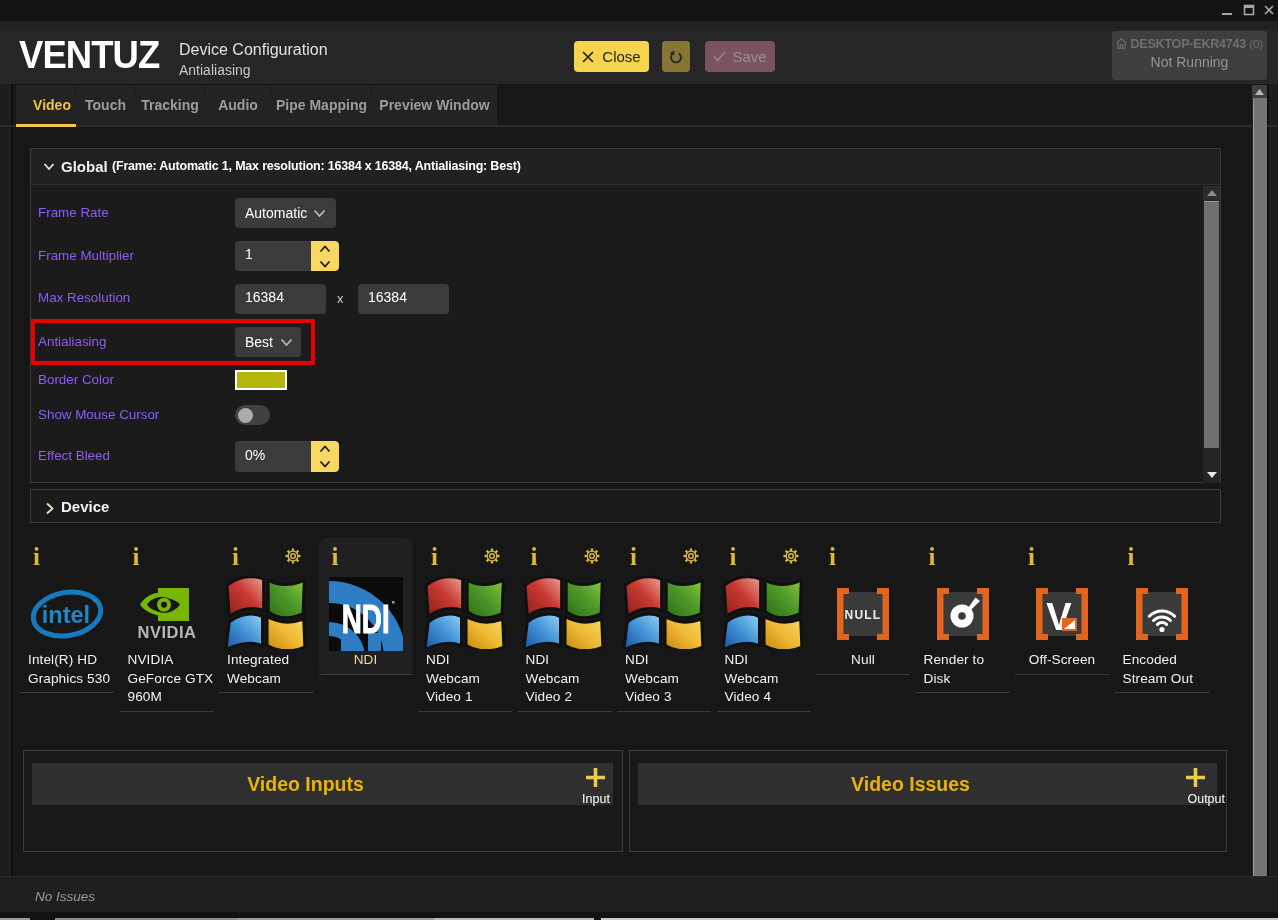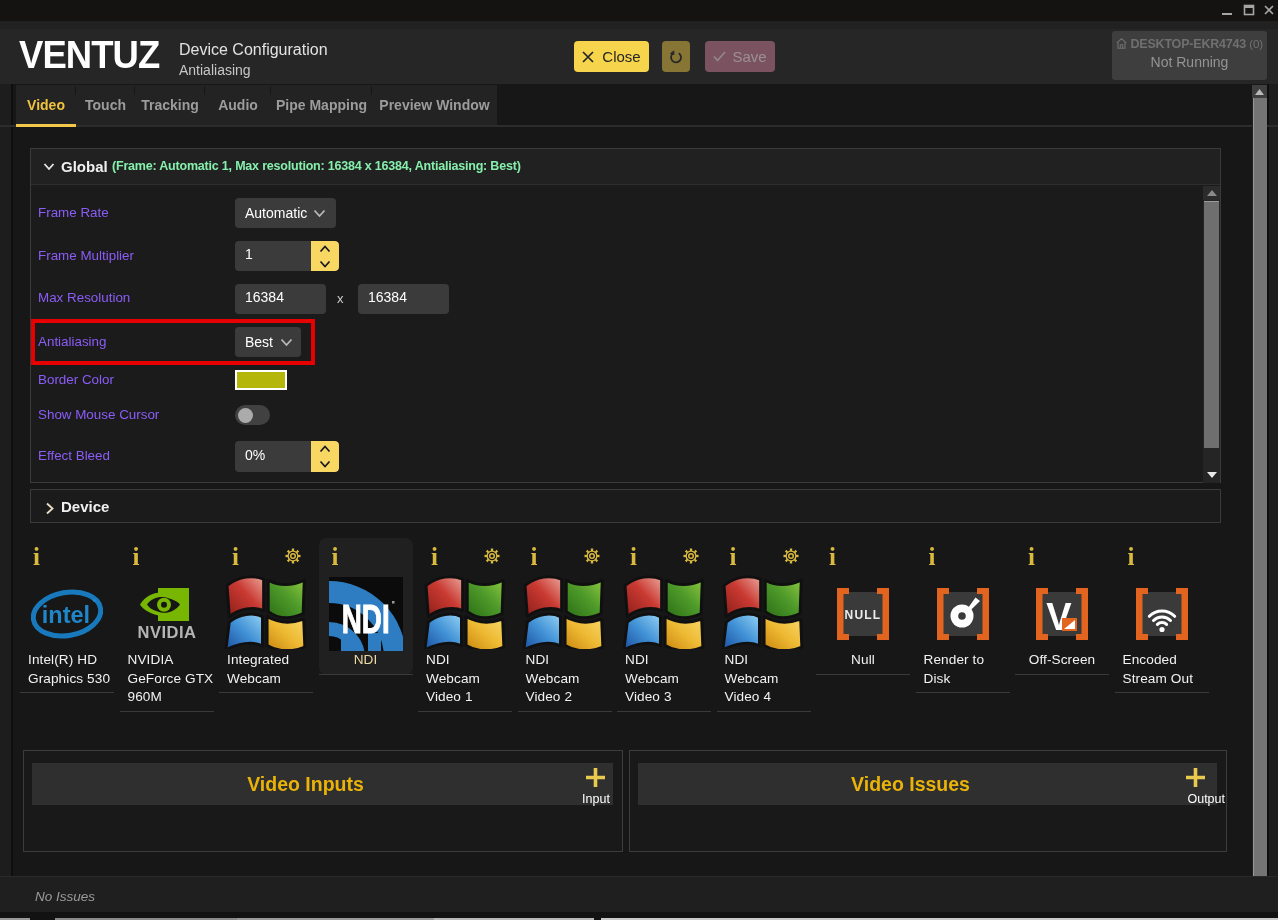--- a/index.html
+++ b/index.html
@@ -83,40 +83,40 @@
       </svg> DESKTOP-EKR4743 <span style="font-weight:normal;font-size:11.5px">(0)</span></div>
 <div style="text-align:center;margin-top:3px;font-size:14px;color:#949494">Not Running</div>
 </div>
 <div id="contentbg" class="abs"></div>
 <div class="abs" style="left:0;top:21px;width:1278px;height:8px;background:#212121"></div>
 <div class="abs" style="left:0;top:84px;width:11px;height:836px;background:#1d1d1d"></div>
 <div class="abs" style="left:11px;top:84px;width:2px;height:836px;background:#0e0e0e"></div>
 <div class="abs" style="left:1267px;top:84px;width:2px;height:836px;background:#0e0e0e"></div>
 <div class="abs" style="left:1269px;top:84px;width:9px;height:836px;background:#1d1d1d"></div>
 <div id="tabstrip" class="abs"></div>
-<div class="tab" style="left:16px;width:60px;color:#f0c43e">Video</div>
+<div class="tab" style="left:22px;width:60px;color:#f0c43e">Video</div>
 <div class="tab" style="left:76px;width:59px">Touch</div>
 <div class="tab" style="left:135px;width:70px">Tracking</div>
 <div class="tab" style="left:205px;width:66px">Audio</div>
 <div class="tab" style="left:271px;width:101px">Pipe Mapping</div>
 <div class="tab" style="left:372px;width:125px">Preview Window</div>
 <div class="abs" style="left:75px;top:86px;width:1px;height:9px;background:#161616"></div>
 <div class="abs" style="left:134px;top:86px;width:1px;height:9px;background:#161616"></div>
 <div class="abs" style="left:204px;top:86px;width:1px;height:9px;background:#161616"></div>
 <div class="abs" style="left:270px;top:86px;width:1px;height:9px;background:#161616"></div>
 <div class="abs" style="left:371px;top:86px;width:1px;height:9px;background:#161616"></div>
 <div class="tabline abs"></div>
 <div id="vidunder" class="abs"></div>
 <div id="gpanel" class="abs panel">
 <div class="phead">
 <svg class="abs" style="left:12px;top:13px" width="12" height="9" viewBox="0 0 12 9">
         <path d="M1.5,2 L6,7 L10.5,2" fill="none" stroke="#e8e8e8" stroke-width="1.8"></path>
       </svg>
 <span class="abs" style="left:30px;top:9px;font-size:15px;font-weight:bold;color:#f0f0f0">Global</span>
-<span class="abs" style="left:81px;top:10px;font-size:12.5px;letter-spacing:-0.2px;font-weight:bold;color:#86efac">(Frame: Automatic 1, Max resolution: 16384 x 16384, Antialiasing: Best)</span>
+<span class="abs" style="left:81px;top:10px;font-size:12.5px;letter-spacing:-0.2px;font-weight:bold;color:#ffffff">(Frame: Automatic 1, Max resolution: 16384 x 16384, Antialiasing: Best)</span>
 </div>
 </div>
 <div class="flabel abs" style="top:205px">Frame Rate</div>
 <div class="flabel abs" style="top:248px">Frame Multiplier</div>
 <div class="flabel abs" style="top:290px">Max Resolution</div>
 <div class="flabel abs" style="top:334px">Antialiasing</div>
 <div class="flabel abs" style="top:372px">Border Color</div>
 <div class="flabel abs" style="top:407px">Show Mouse Cursor</div>
 <div class="flabel abs" style="top:448px">Effect Bleed</div>
 <div class="ctrl dd abs" style="left:235px;top:198px;width:101px;height:30px">Automatic

